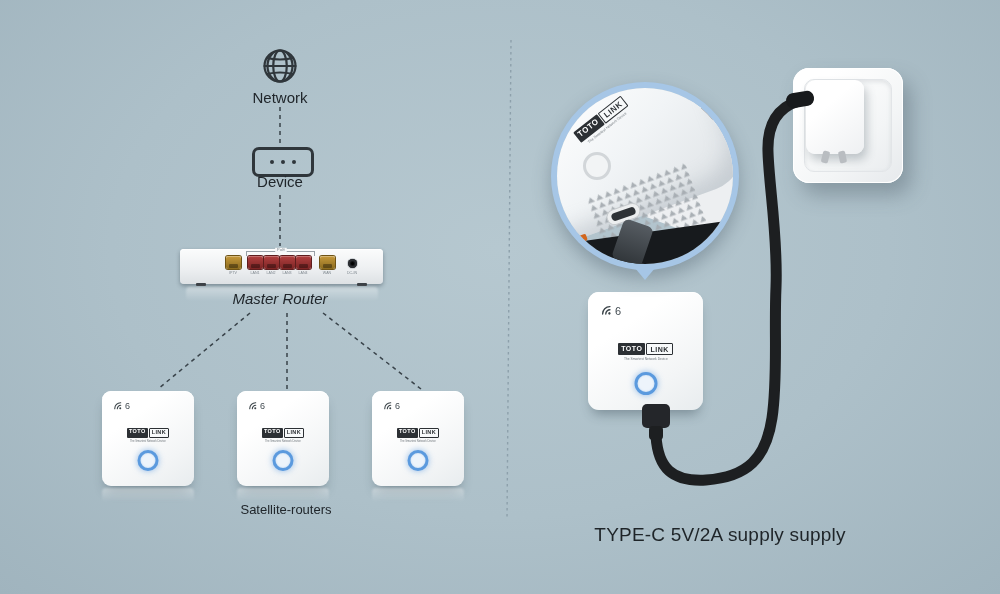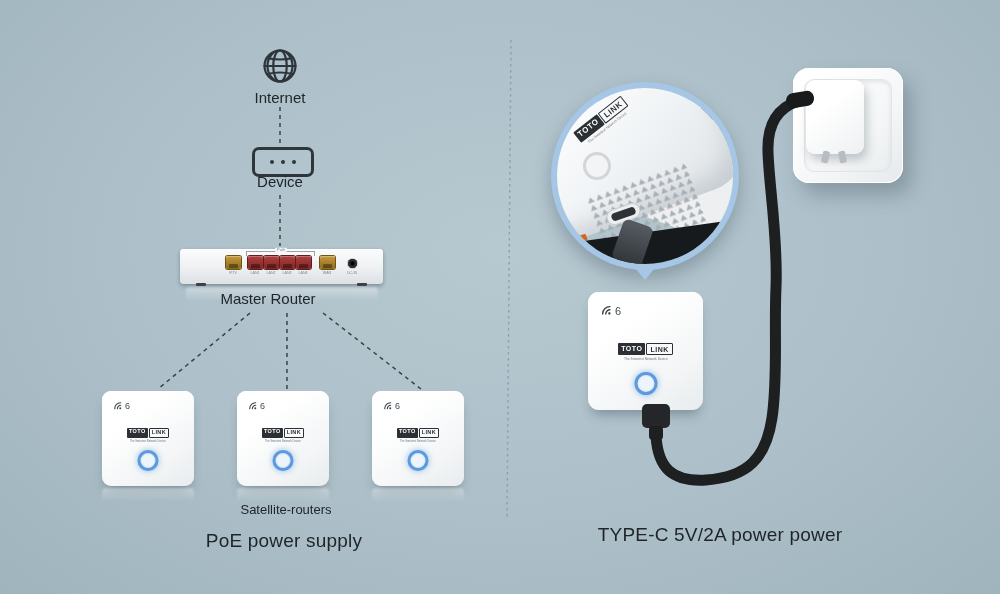--- a/index.html
+++ b/index.html
@@ -138,21 +138,21 @@
   <svg class="abs internet-icon" width="38" height="38" viewBox="0 0 38 38">
     <g fill="none" stroke="#2f363b" stroke-width="2.2" stroke-linecap="round">
       <circle cx="19" cy="19" r="15.5"></circle>
       <ellipse cx="19" cy="19" rx="6.8" ry="15.5"></ellipse>
       <ellipse cx="19" cy="19" rx="12.5" ry="15.5"></ellipse>
       <line x1="3.5" y1="19" x2="34.5" y2="19"></line>
       <path d="M6,11 Q19,14 32,11"></path>
       <path d="M6,27 Q19,24 32,27"></path>
     </g>
   </svg>
-  <div class="lbl" style="left:230px;top:89px;width:100px;">Internet</div>
+  <div class="lbl" style="left:230px;top:89px;width:100px;">Network</div>
 
   <div class="abs modem">
       <i></i>
       <i></i>
       <i></i>
     </div>
   <div class="lbl" style="left:230px;top:173px;width:100px;">Device</div>
 
   <div class="abs router">
     <div class="poe-bracket">
@@ -181,21 +181,21 @@
     <div class="port-lbl" style="left:63px;">LAN1</div>
     <div class="port-lbl" style="left:79px;">LAN2</div>
     <div class="port-lbl" style="left:95px;">LAN3</div>
     <div class="port-lbl" style="left:111px;">LAN4</div>
     <div class="port-lbl" style="left:135px;">WAN</div>
     <div class="port-lbl" style="left:160px;">DC-IN</div>
     <div class="router-foot" style="left:16px;"></div>
     <div class="router-foot" style="right:16px;"></div>
   </div>
   <div class="refl" style="left:186px;top:287px;width:192px;"></div>
-  <div class="lbl" style="left:193px;top:290px;width:150px;">Master Router</div>
+  <div class="lbl" style="left:205px;top:290px;width:150px;font-style:italic;">Master Router</div>
 
   <div class="device sat" style="left:102px;">
     <div class="wifi6">
       <svg width="13" height="13" viewBox="0 0 20 20">
           <g fill="none" stroke="#3a4348" stroke-width="1.7" stroke-linecap="round" transform="rotate(-45 10 10)">
             <path d="M3.5,10.5 a9,9 0 0 1 13,0"></path>
             <path d="M6.3,13.3 a5.2,5.2 0 0 1 7.4,0"></path>
             <circle cx="10" cy="16" r="1.5" fill="#3a4348" stroke="none"></circle>
           </g>
         </svg>
@@ -248,21 +248,20 @@
         </div>
       <div class="tagline">The Smartest Network Device</div>
     </div>
     <div class="ring"></div>
   </div>
   <div class="refl" style="left:102px;top:488px;width:92px;"></div>
   <div class="refl" style="left:237px;top:488px;width:92px;"></div>
   <div class="refl" style="left:372px;top:488px;width:92px;"></div>
 
   <div class="lbl" style="left:186px;top:502px;width:200px;font-size:13px;">Satellite-routers</div>
-  <div class="cap" style="left:159px;top:530px;width:250px;">PoE power supply</div>
 
   <div class="abs outlet">
     <div class="outlet-inner"></div>
     <div class="adapter">
       <div class="prong p1"></div>
       <div class="prong p2"></div>
     </div>
   </div>
 
   <div class="device main">
@@ -314,15 +313,15 @@
       <div class="i-dark"></div>
       <div class="i-slot">
           <div class="i-slot-in"></div>
         </div>
       <div class="i-connector"></div>
       <div class="i-led"></div>
     </div>
     <div class="inset-pointer"></div>
   </div>
 
-  <div class="cap" style="left:570px;top:524px;width:300px;">TYPE-C 5V/2A power power</div>
+  <div class="cap" style="left:570px;top:524px;width:300px;">TYPE-C 5V/2A supply supply</div>
 
 </div>
 
 </body></html>

